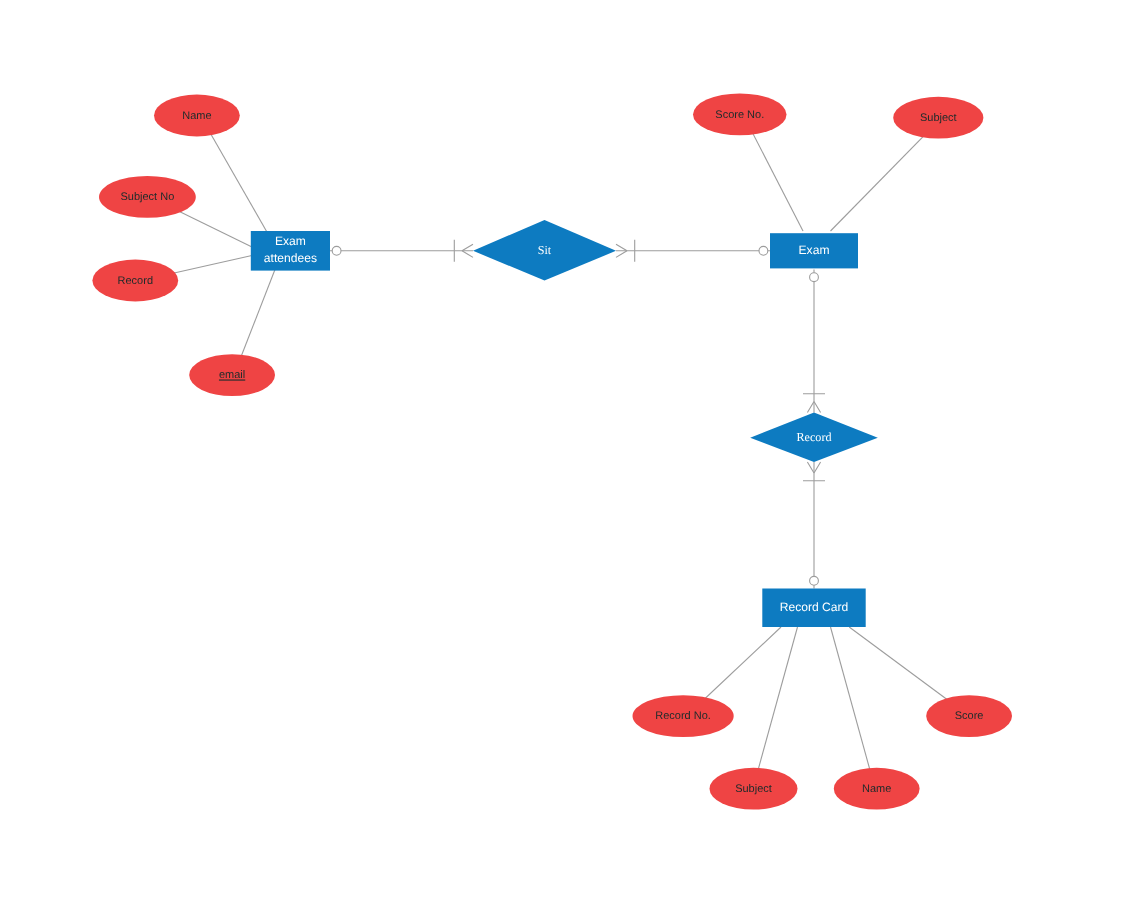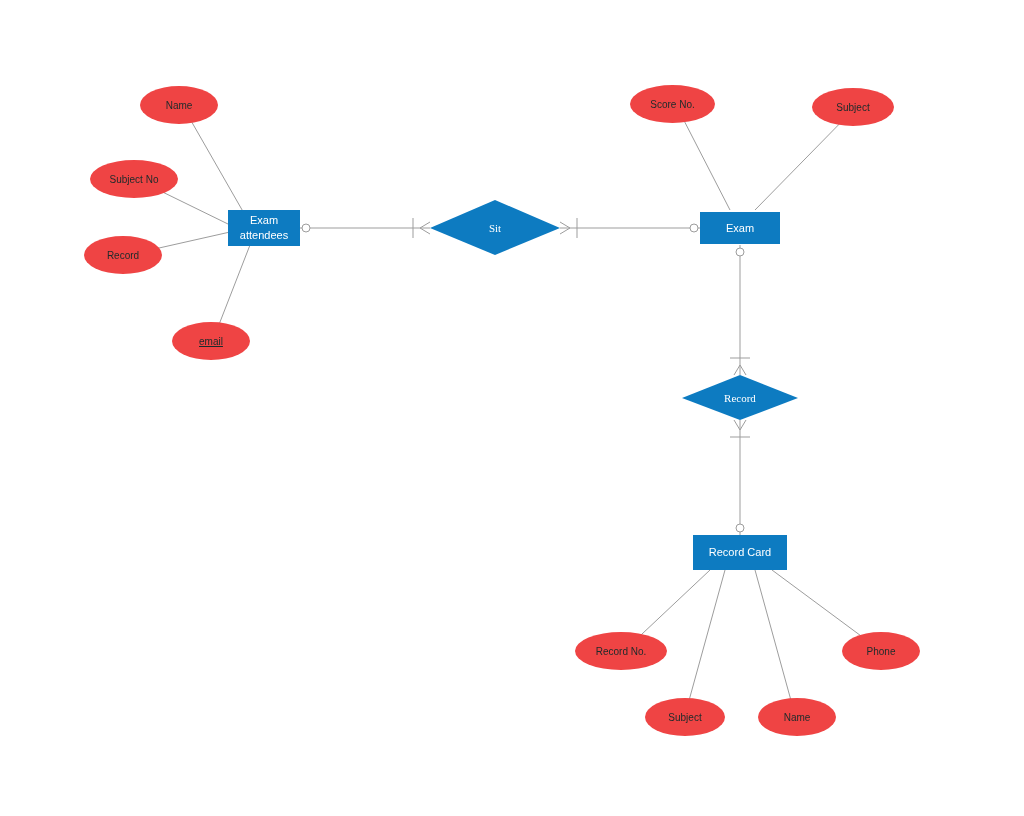--- a/index.html
+++ b/index.html
@@ -130,14 +130,14 @@
 <div class="attribute" style="left:575px; top:632px; width:92px; height:38px;">
   <span>Record No.</span>
 </div>
 <div class="attribute" style="left:645px; top:698px; width:80px; height:38px;">
   <span>Subject</span>
 </div>
 <div class="attribute" style="left:758px; top:698px; width:78px; height:38px;">
   <span>Name</span>
 </div>
 <div class="attribute" style="left:842px; top:632px; width:78px; height:38px;">
-  <span>Phone</span>
+  <span>Score</span>
 </div>
 
 </body></html>

